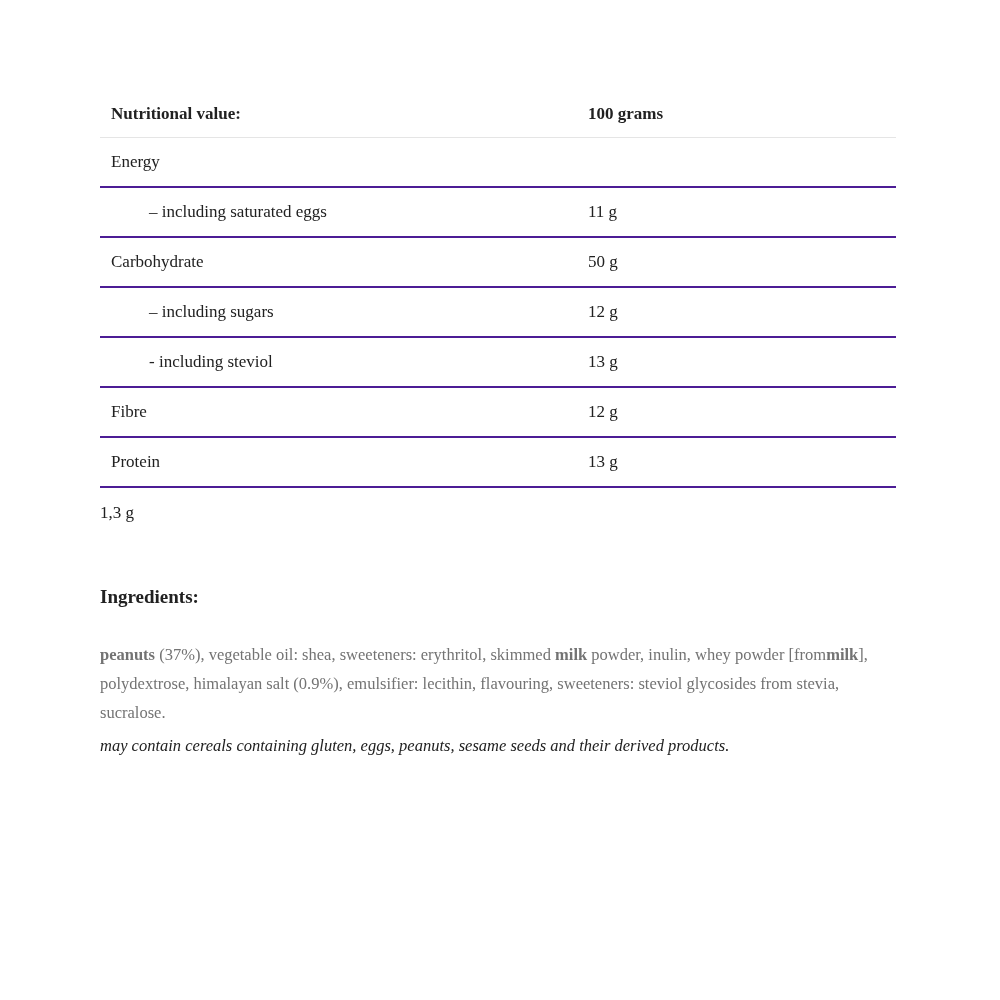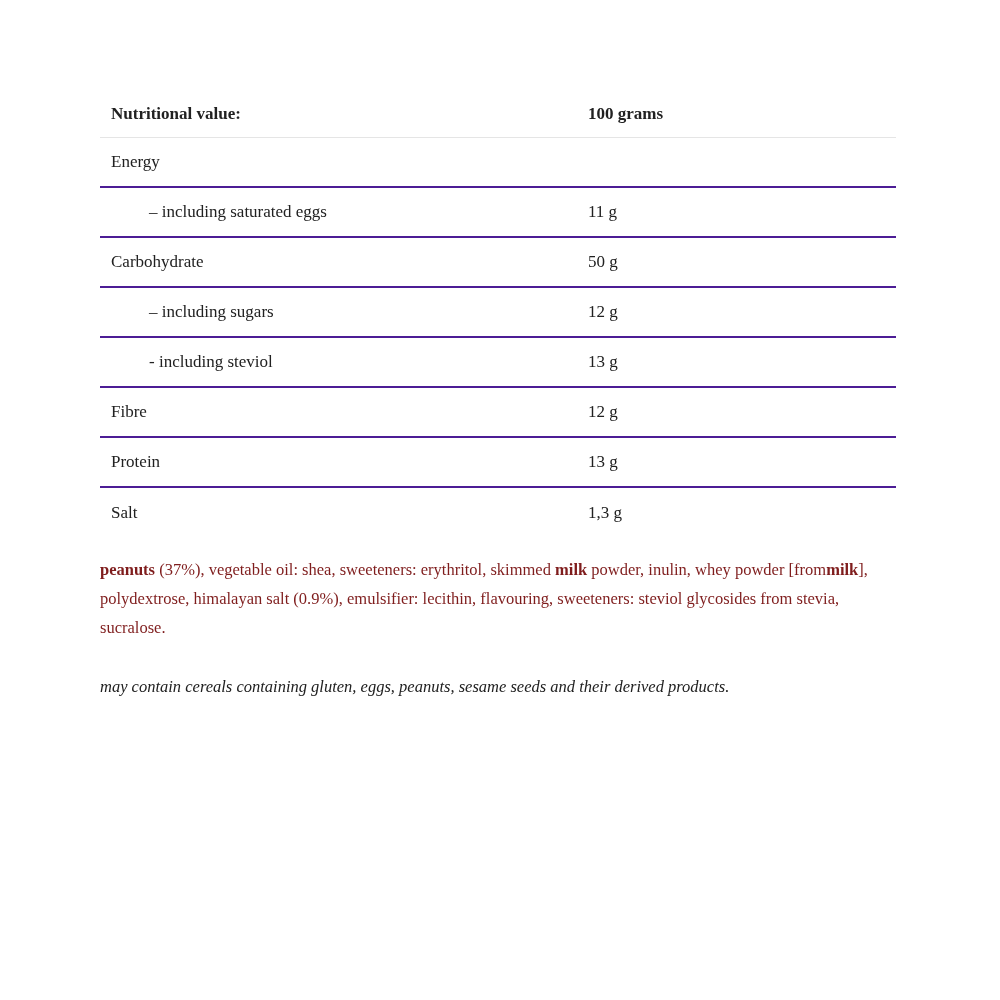--- a/index.html
+++ b/index.html
@@ -29,29 +29,29 @@
   .cell.value { flex: 1; }
 
   
   .section-heading {
     font-size: 19px;
     font-weight: bold;
     color: #212121;
   }
   .ingredients-heading { margin-top: 48px; }
   .ingredients-body {
-    margin-top: 17px;
+    margin-top: 32px;
     font-size: 16.5px;
     line-height: 29px;
-    color: #7f1d1d;
+    color: #737373;
   }
   .ingredients-body b { font-weight: bold; }
   .allergens-heading { margin-top: 29px; }
   .allergens-body {
-    margin-top: 30px;
+    margin-top: 4px;
     font-size: 16.5px;
     line-height: 30px;
     font-style: italic;
     color: #212121;
   }
 </style>
 </head>
 <body>
 
 <div class="page">
@@ -85,26 +85,26 @@
           </div>
           <div class="row">
             <div class="cell label">Fibre</div>
             <div class="cell value">12 g</div>
           </div>
           <div class="row">
             <div class="cell label">Protein</div>
             <div class="cell value">13 g</div>
           </div>
           <div class="row">
-            <div class="cell label">Salt</div>
             <div class="cell value">1,3 g</div>
           </div>
         </div>
     </div>
 
+    <div class="section-heading ingredients-heading">Ingredients:</div>
 
     <p class="ingredients-body"><b>peanuts</b><span> (37%), vegetable oil: shea, sweeteners: erythritol, skimmed </span><b>milk</b><span> powder, inulin, whey powder [from</span><b>milk</b><span>], polydextrose, himalayan salt (0.9%), emulsifier: lecithin, flavouring, sweeteners: steviol glycosides from stevia, sucralose.</span></p>
 
 
     <p class="allergens-body">may contain cereals containing gluten, eggs, peanuts, sesame seeds and their derived products.</p>
 
   </div>
 </div>
 
 </body></html>

